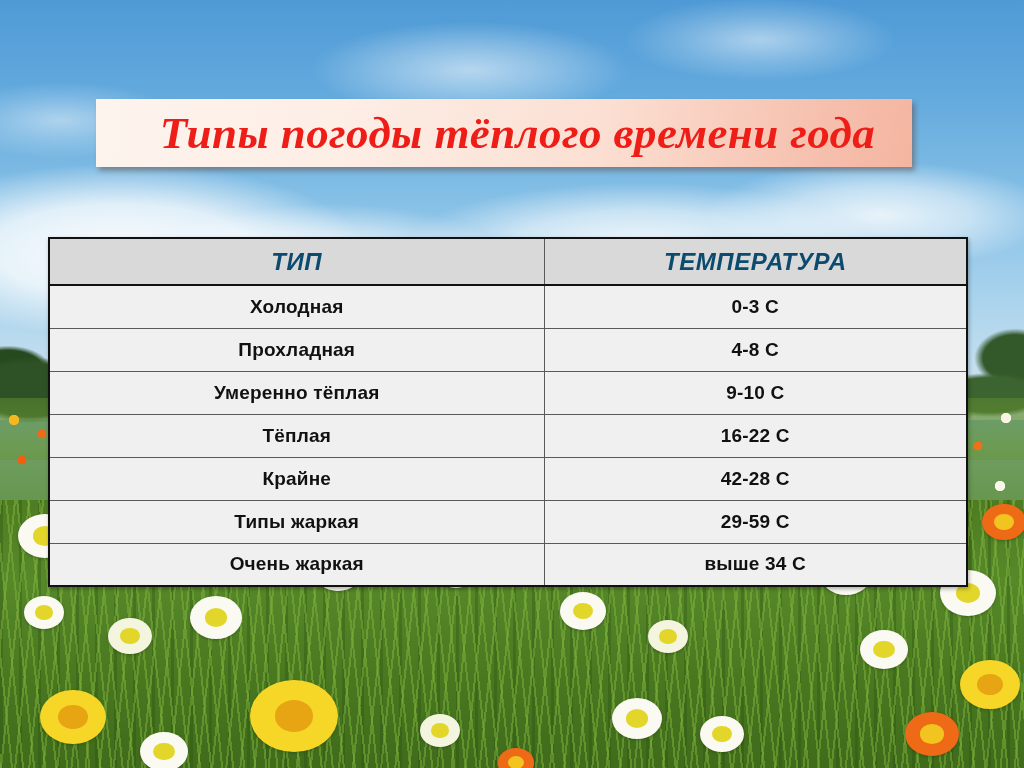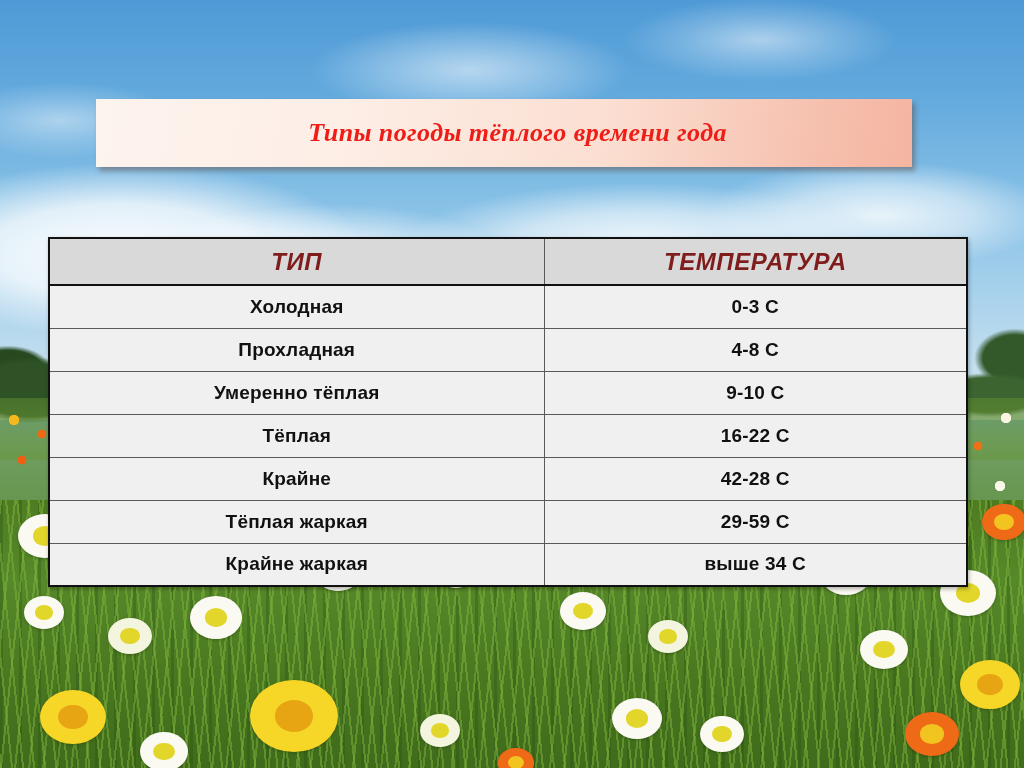--- a/index.html
+++ b/index.html
@@ -131,21 +131,21 @@
     background: linear-gradient(100deg, #fdf4ee 0%, #fdeee6 30%, #fbdfd2 62%, #f6c0ae 88%, #f4b5a0 100%);
     box-shadow: 3px 4px 5px rgba(90,56,40,.42);
     display: flex;
     align-items: center;
     justify-content: center;
   }
   .title-text {
     font-family: "Liberation Serif", "DejaVu Serif", serif;
     font-weight: bold;
     font-style: italic;
-    font-size: 26px;
+    font-size: 45px;
     letter-spacing: .4px;
     color: #ee1d17;
     white-space: nowrap;
     line-height: 1;
     margin-left: 27px;
   }
 
   
   .table-wrap {
     position: absolute;
@@ -167,21 +167,21 @@
     border: 1px solid #595959;
     height: 43px;
     text-align: center;
     vertical-align: middle;
     padding: 0 6px;
   }
   table.weather thead th {
     height: 47px;
     background: #d9d9d9;
     border-bottom: 2px solid #111111;
-    color: #7f1d1d;
+    color: #0c4a6e;
     font-family: "Liberation Sans", sans-serif;
     font-weight: bold;
     font-style: italic;
     font-size: 24px;
     letter-spacing: .6px;
   }
   table.weather tbody td {
     background: #f0f0f0;
     color: #111111;
     font-family: "Liberation Sans", sans-serif;
@@ -268,24 +268,24 @@
           </tr>
           <tr>
             <td>Тёплая</td>
             <td>16-22 С</td>
           </tr>
           <tr>
             <td>Крайне</td>
             <td>42-28 С</td>
           </tr>
           <tr>
-            <td>Тёплая жаркая</td>
+            <td>Типы жаркая</td>
             <td>29-59 С</td>
           </tr>
           <tr>
-            <td>Крайне жаркая</td>
+            <td>Очень жаркая</td>
             <td>выше 34 С</td>
           </tr>
         </tbody>
     </table>
   </div>
 
 </div>
 
 </body></html>

